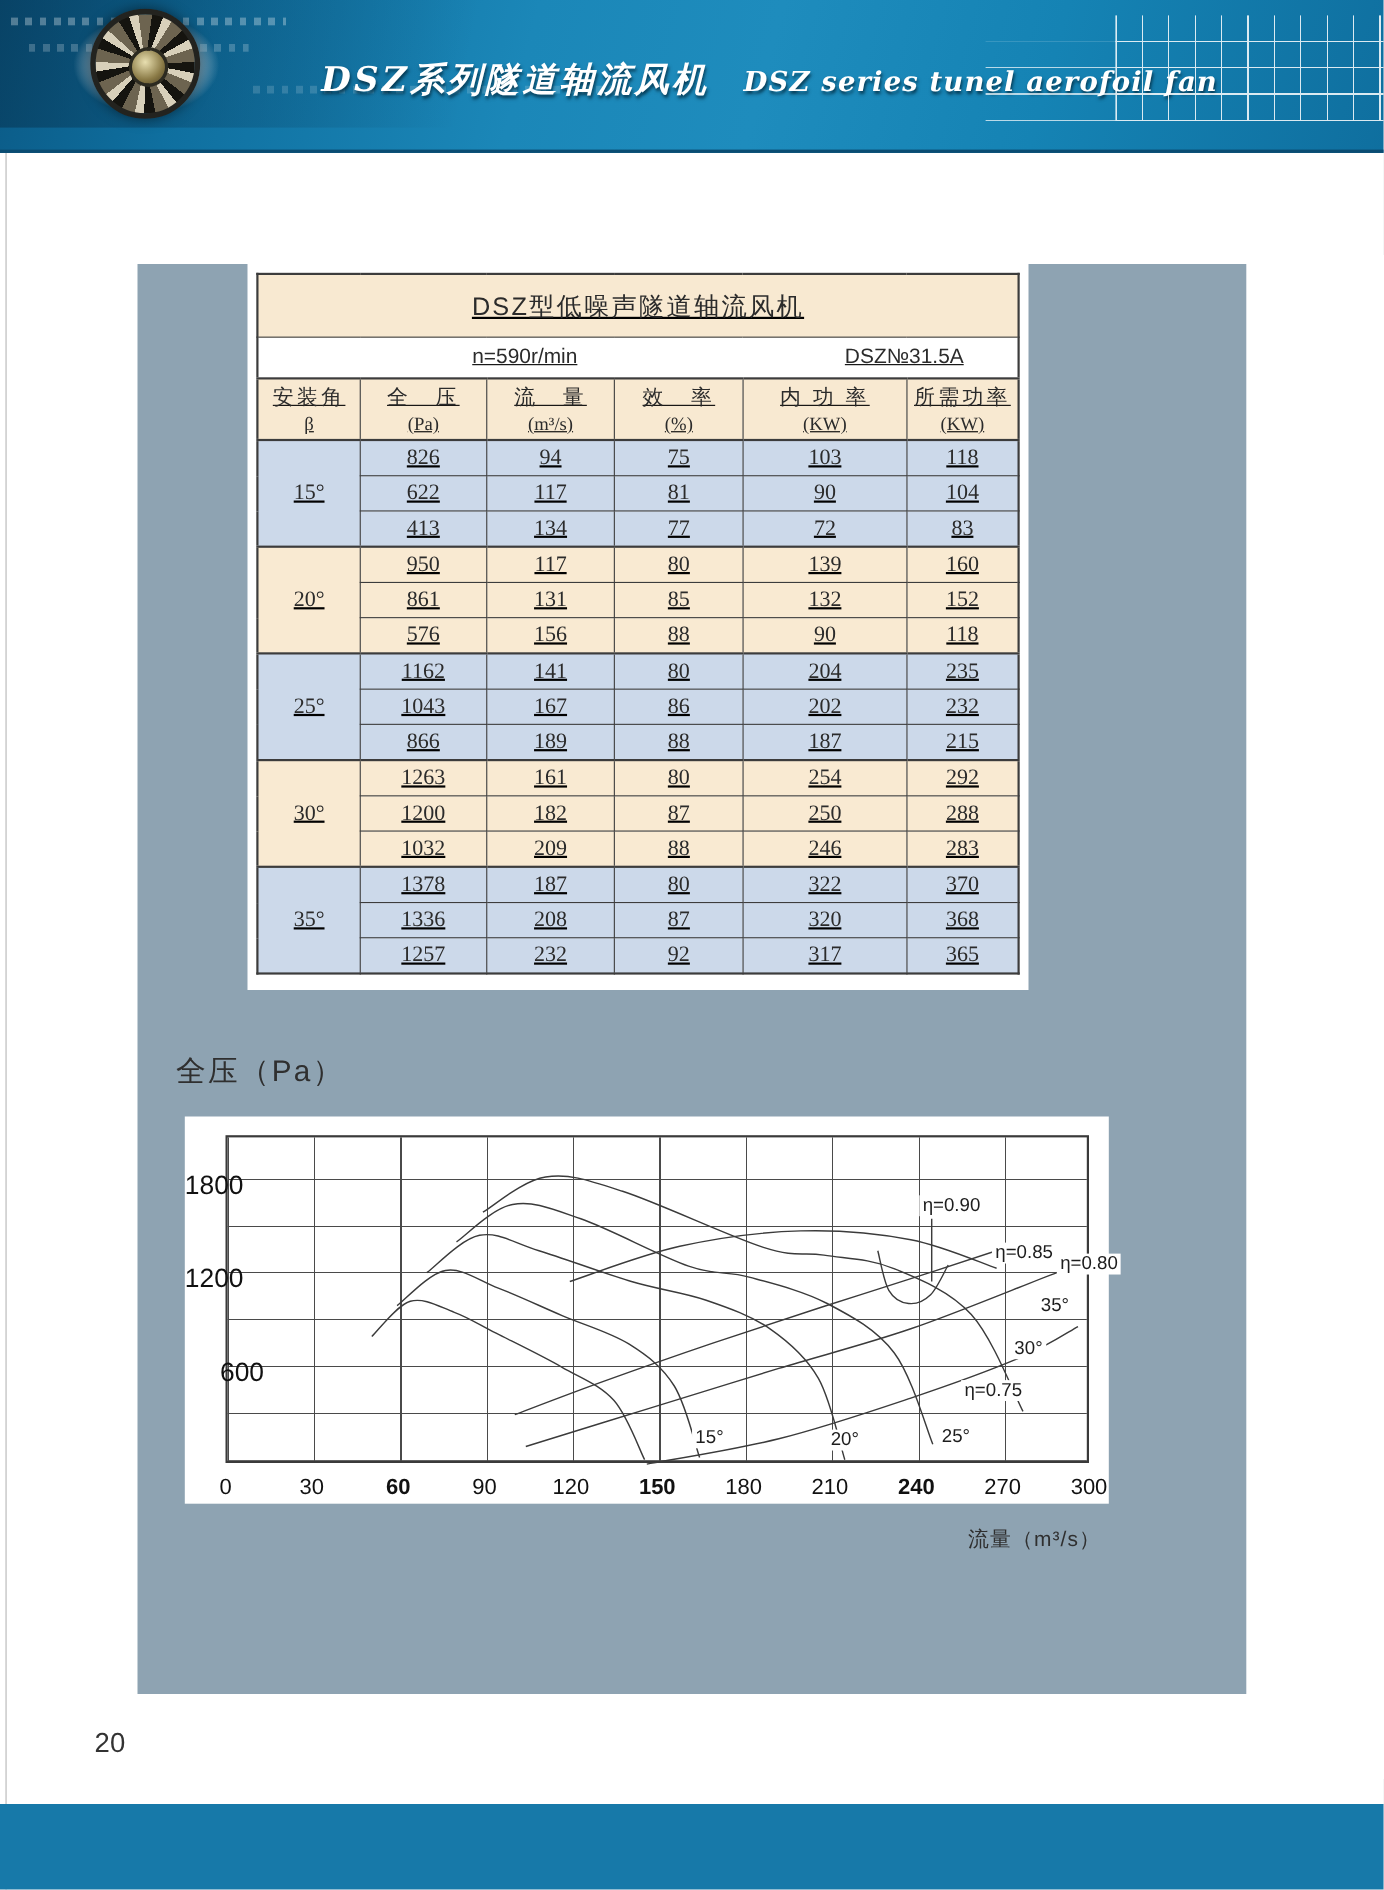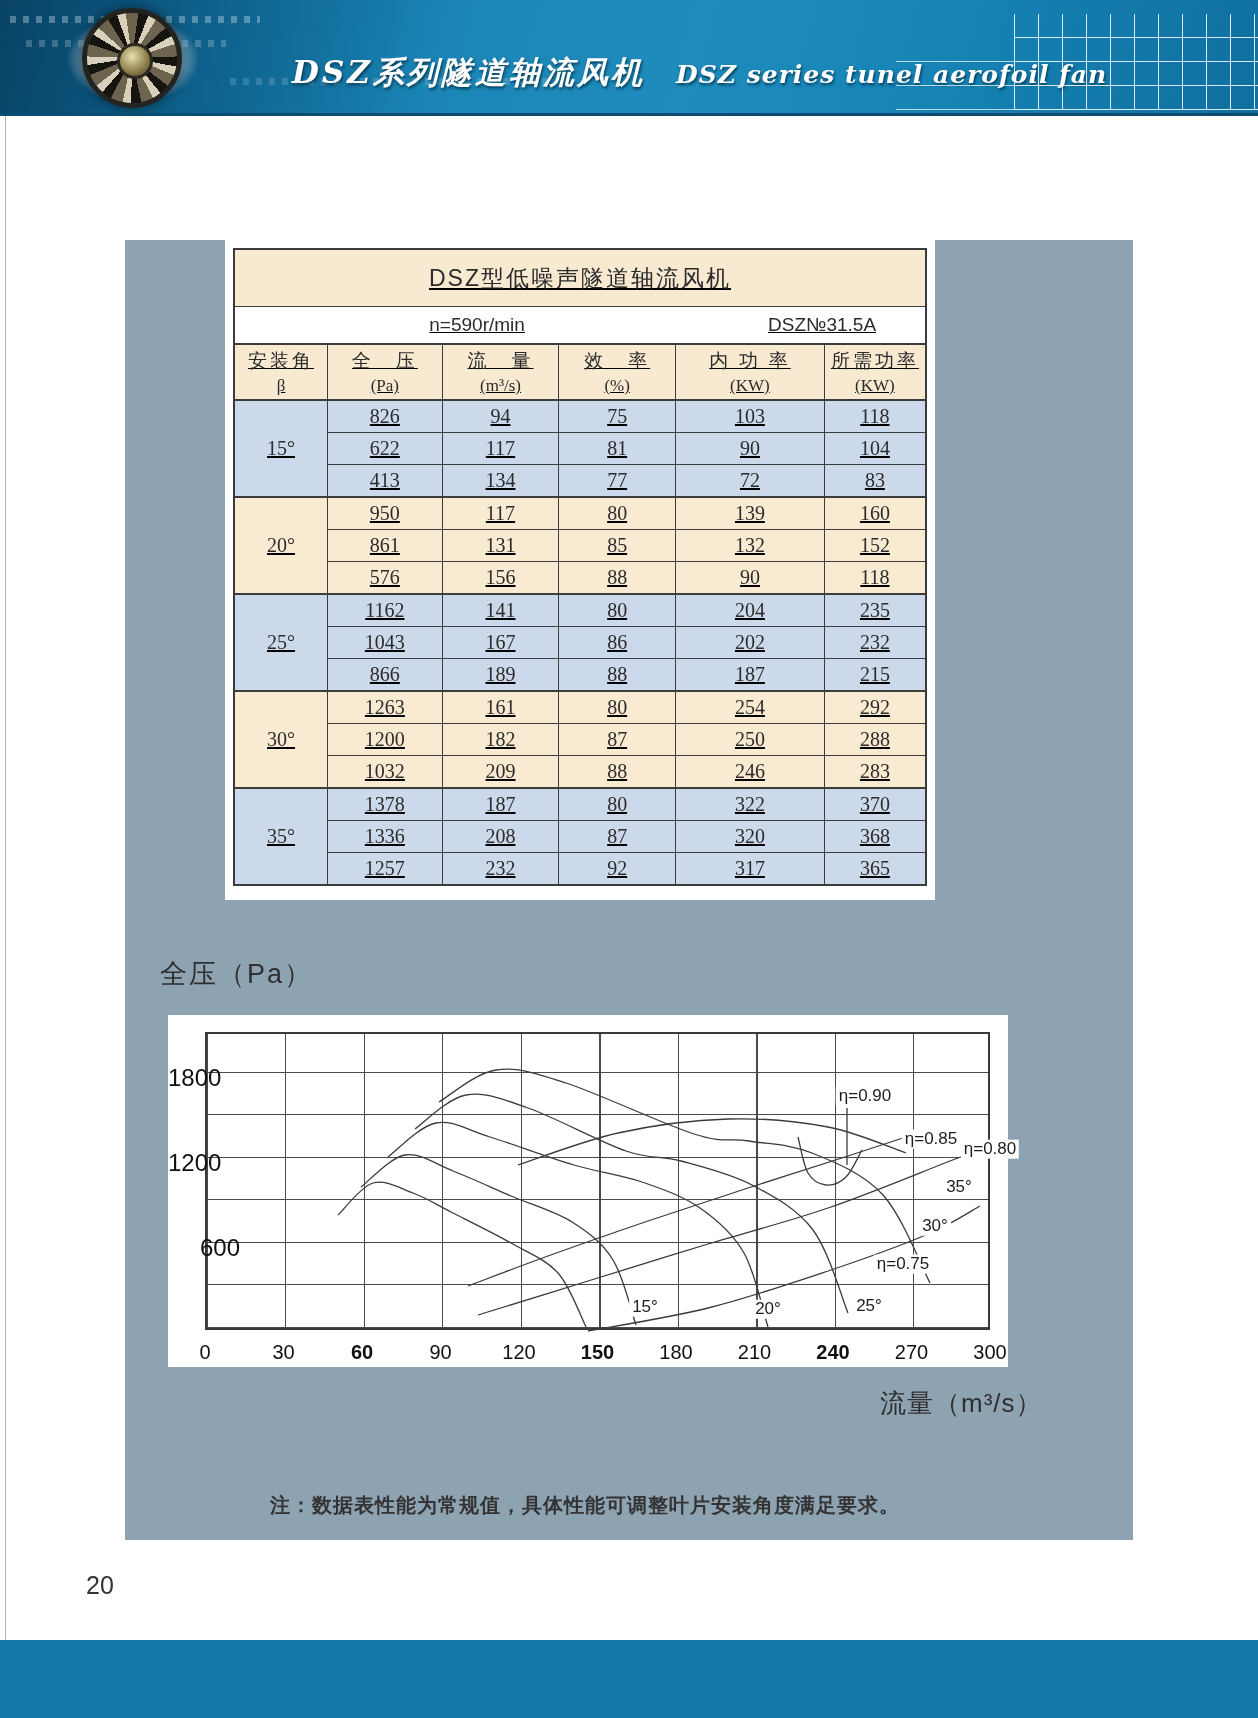--- a/index.html
+++ b/index.html
@@ -1,21 +1,21 @@
 <!DOCTYPE html>
 <html><head>
 <meta charset="utf-8">
 <style>
   html,body{margin:0;padding:0;background:#e8e8e8;}
   .page{position:relative;width:1258px;height:1718px;background:#ffffff;overflow:hidden;
         font-family:"Liberation Sans","DejaVu Sans",sans-serif;}
   .page-edge{position:absolute;left:5px;top:0;width:1px;height:1718px;background:#7a7a7a;opacity:.55;}
 
   
-  .banner{position:absolute;left:0;top:0;width:1258px;height:116px;
+  .banner{position:absolute;left:0;top:0;width:1258px;height:139px;
     background:linear-gradient(105deg,#0b5a86 0%,#0f6f9f 14%,#1b87b8 38%,#1e8cbd 55%,#1583b4 75%,#0f6f9f 100%);}
   .banner:after{content:"";position:absolute;left:0;bottom:0;width:100%;height:3px;background:#0a4c72;}
   .circ1,.circ2,.circ3{position:absolute;background:repeating-linear-gradient(90deg,rgba(255,255,255,.30) 0 6px,rgba(255,255,255,0) 6px 13px);height:7px;}
   .circ1{left:10px;top:16px;width:250px;}
   .circ2{left:26px;top:40px;width:200px;opacity:.7;}
   .circ3{left:230px;top:78px;width:330px;opacity:.5;}
   .board{position:absolute;left:0;top:0;width:560px;height:116px;
     background:linear-gradient(100deg,rgba(6,48,76,.55) 0%,rgba(10,70,105,.35) 40%,rgba(255,255,255,0) 75%);}
   .fan-wrap{position:absolute;left:48px;top:2px;width:170px;height:114px;}
   .fan-glow{position:absolute;left:0;top:0;width:170px;height:114px;
@@ -72,21 +72,21 @@
   .plot{position:absolute;left:37px;top:17px;width:785px;height:298px;box-sizing:border-box;
     border:2px solid #3a3a3a;
     background-image:
       repeating-linear-gradient(90deg,#4a4a4a 0 1px,rgba(0,0,0,0) 1px 78.5px),
       repeating-linear-gradient(0deg,#4a4a4a 0 1px,rgba(0,0,0,0) 1px 42.57px);}
   .curves-svg{position:absolute;left:0;top:0;width:840px;height:352px;}
   .clabel{position:absolute;transform:translate(-50%,-50%);background:#ffffff;
     font-size:17px;color:#1d1d1d;padding:0 3px;white-space:nowrap;line-height:1.1;}
   .xtick{position:absolute;transform:translateX(-50%);top:326px;font-size:20px;color:#111111;}
   .ytick{position:absolute;left:0;width:31px;text-align:right;font-size:24px;color:#111111;}
-  .chart-xlabel{position:absolute;left:755px;top:1146px;font-size:26px;color:#2f2f2f;letter-spacing:1px;}
+  .chart-xlabel{position:absolute;left:755px;top:1146px;font-size:19px;color:#2f2f2f;letter-spacing:1px;}
 
   .note{position:absolute;left:0;top:1252px;width:100%;text-align:center;padding-right:88px;
     box-sizing:border-box;font-size:20px;font-weight:bold;color:#333333;letter-spacing:1px;}
 
   .page-number{position:absolute;left:86px;top:1543px;font-size:25px;color:#333333;margin-top:28px;}
   .footer-bar{position:absolute;left:0;top:1640px;width:1258px;height:78px;background:#1779a9;}
 </style>
 </head>
 <body>
 
@@ -316,18 +316,17 @@
           <span class="clabel" style="left: 767px; top: 211px;">30°</span>
           <span class="clabel" style="left: 735px; top: 249px;">η=0.75</span>
           <span class="clabel" style="left: 477px; top: 292px;">15°</span>
           <span class="clabel" style="left: 600px; top: 294px;">20°</span>
           <span class="clabel" style="left: 701px; top: 291px;">25°</span>
         </div>
     </div>
 
     <div class="chart-xlabel">流量（m³/s）</div>
 
-    <div class="note">注：数据表性能为常规值，具体性能可调整叶片安装角度满足要求。</div>
   </div>
 
   <div class="page-number">20</div>
   <footer class="footer-bar"></footer>
 </div>
 
 </body></html>

